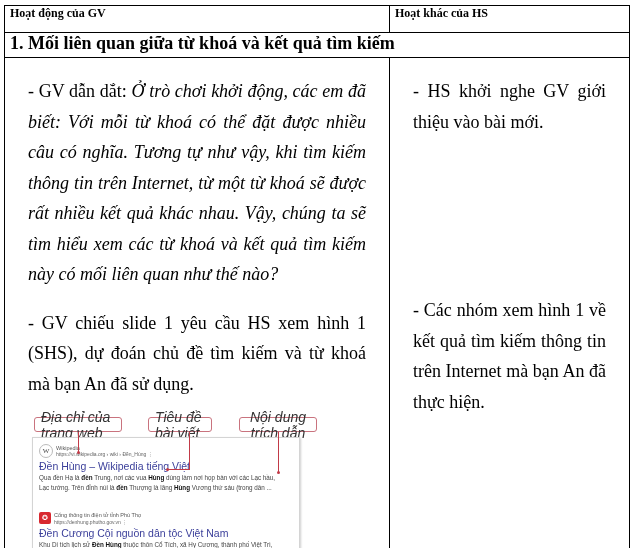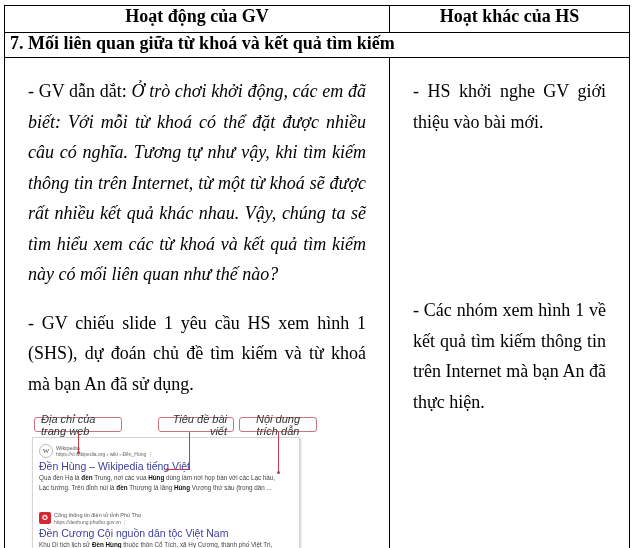--- a/index.html
+++ b/index.html
@@ -1,37 +1,37 @@
 <!DOCTYPE html>
 <html><head>
 <meta charset="utf-8">
 <style>
   html, body { margin: 0; padding: 0; background: #ffffff; }
   body { width: 633px; height: 548px; overflow: hidden; position: relative;
          font-family: "Liberation Serif", "DejaVu Serif", serif; color: #000; }
   table.lesson { position: absolute; left: 4px; top: 5px; width: 626px;
          border-collapse: collapse; table-layout: fixed; }
   table.lesson td, table.lesson th { border: 1px solid #000; vertical-align: top; padding: 0 5px; }
-  th.hcell { height: 26px; font-size: 18px; font-weight: bold; text-align: center; vertical-align: middle; padding: 0; }
+  th.hcell { height: 26px; font-size: 12px; font-weight: bold; text-align: left; vertical-align: middle; padding: 0; }
   td.section { height: 24px; font-size: 18px; font-weight: bold; vertical-align: middle; padding-left: 5px; }
   td.gv { width: 374px; font-size: 18px; line-height: 30.5px; text-align: justify; padding-top: 0; }
   td.hs { font-size: 18px; line-height: 30.5px; text-align: justify; }
   td.content { height: 490px; }
   .para { margin: 18px; }
   .it { font-style: italic; }
   .hs-gap { height: 122px; }
 
   
   .figure { position: relative; width: 300px; height: 228px; margin-top: 4px; margin-left: 22px;
             font-family: "Liberation Sans", "DejaVu Sans", sans-serif; line-height: normal; text-align: left; }
   .callout { position: absolute; top: 0; height: 15px; border: 1px solid #c9737e; border-radius: 3px;
-             background: #fff; font-size: 11px; font-style: italic; color: #333;
+             background: #fff; font-size: 14px; font-style: italic; color: #333;
              display: flex; align-items: center; justify-content: center; padding: 0 6px; box-sizing: border-box; }
   .c1 { left: 2px; width: 88px; }
-  .c2 { left: 126px; width: 76px; text-align: right; }
+  .c2 { left: 116px; width: 64px; }
   .c3 { left: 207px; width: 78px; text-align: center; }
   .line { position: absolute; width: 1px; background: #c23a47; }
   .dot { position: absolute; width: 3px; height: 3px; background: #c23a47; border-radius: 50%; }
   .hline { position: absolute; height: 1px; background: #c23a47; }
   .card { position: absolute; left: 0; top: 20px; width: 268px; height: 208px;
           border: 1px solid #d4d4d4; box-shadow: 1px 1px 2px #cfcfcf; background: #fff; box-sizing: border-box; }
   .result { position: absolute; left: 6px; width: 258px; }
   .r1 { top: 6px; } .r2 { top: 74px; } .r3 { top: 144px; }
   .src { display: flex; align-items: center; gap: 3px; }
   .favicon { width: 12px; height: 12px; border-radius: 50%; display: flex; align-items: center; justify-content: center;
@@ -48,21 +48,21 @@
 </head>
 <body>
 
 <table class="lesson">
   <tbody>
       <tr>
     <th class="hcell" style="width:374px">Hoạt động của GV</th>
     <th class="hcell">Hoạt khác của HS</th>
   </tr>
   <tr>
-    <td class="section" colspan="2">7. Mối liên quan giữa từ khoá và kết quả tìm kiếm</td>
+    <td class="section" colspan="2">1. Mối liên quan giữa từ khoá và kết quả tìm kiếm</td>
   </tr>
   <tr>
     <td class="gv content">
       <p class="para"><span>- GV dẫn dắt: </span><span class="it">Ở trò chơi khởi động, các em đã biết: Với mỗi từ khoá có thể đặt được nhiều câu có nghĩa. Tương tự như vậy, khi tìm kiếm thông tin trên Internet, từ một từ khoá sẽ được rất nhiều kết quả khác nhau. Vậy, chúng ta sẽ tìm hiểu xem các từ khoá và kết quả tìm kiếm này có mối liên quan như thế nào?</span></p>
       <p class="para">- GV chiếu slide 1 yêu cầu HS xem hình 1 (SHS), dự đoán chủ đề tìm kiếm và từ khoá mà bạn An đã sử dụng.</p>
 
       <div class="figure">
         <div class="callout c1">Địa chỉ của trang web</div>
         <div class="callout c2">Tiêu đề bài viết</div>
         <div class="callout c3">Nội dung trích dẫn</div>

